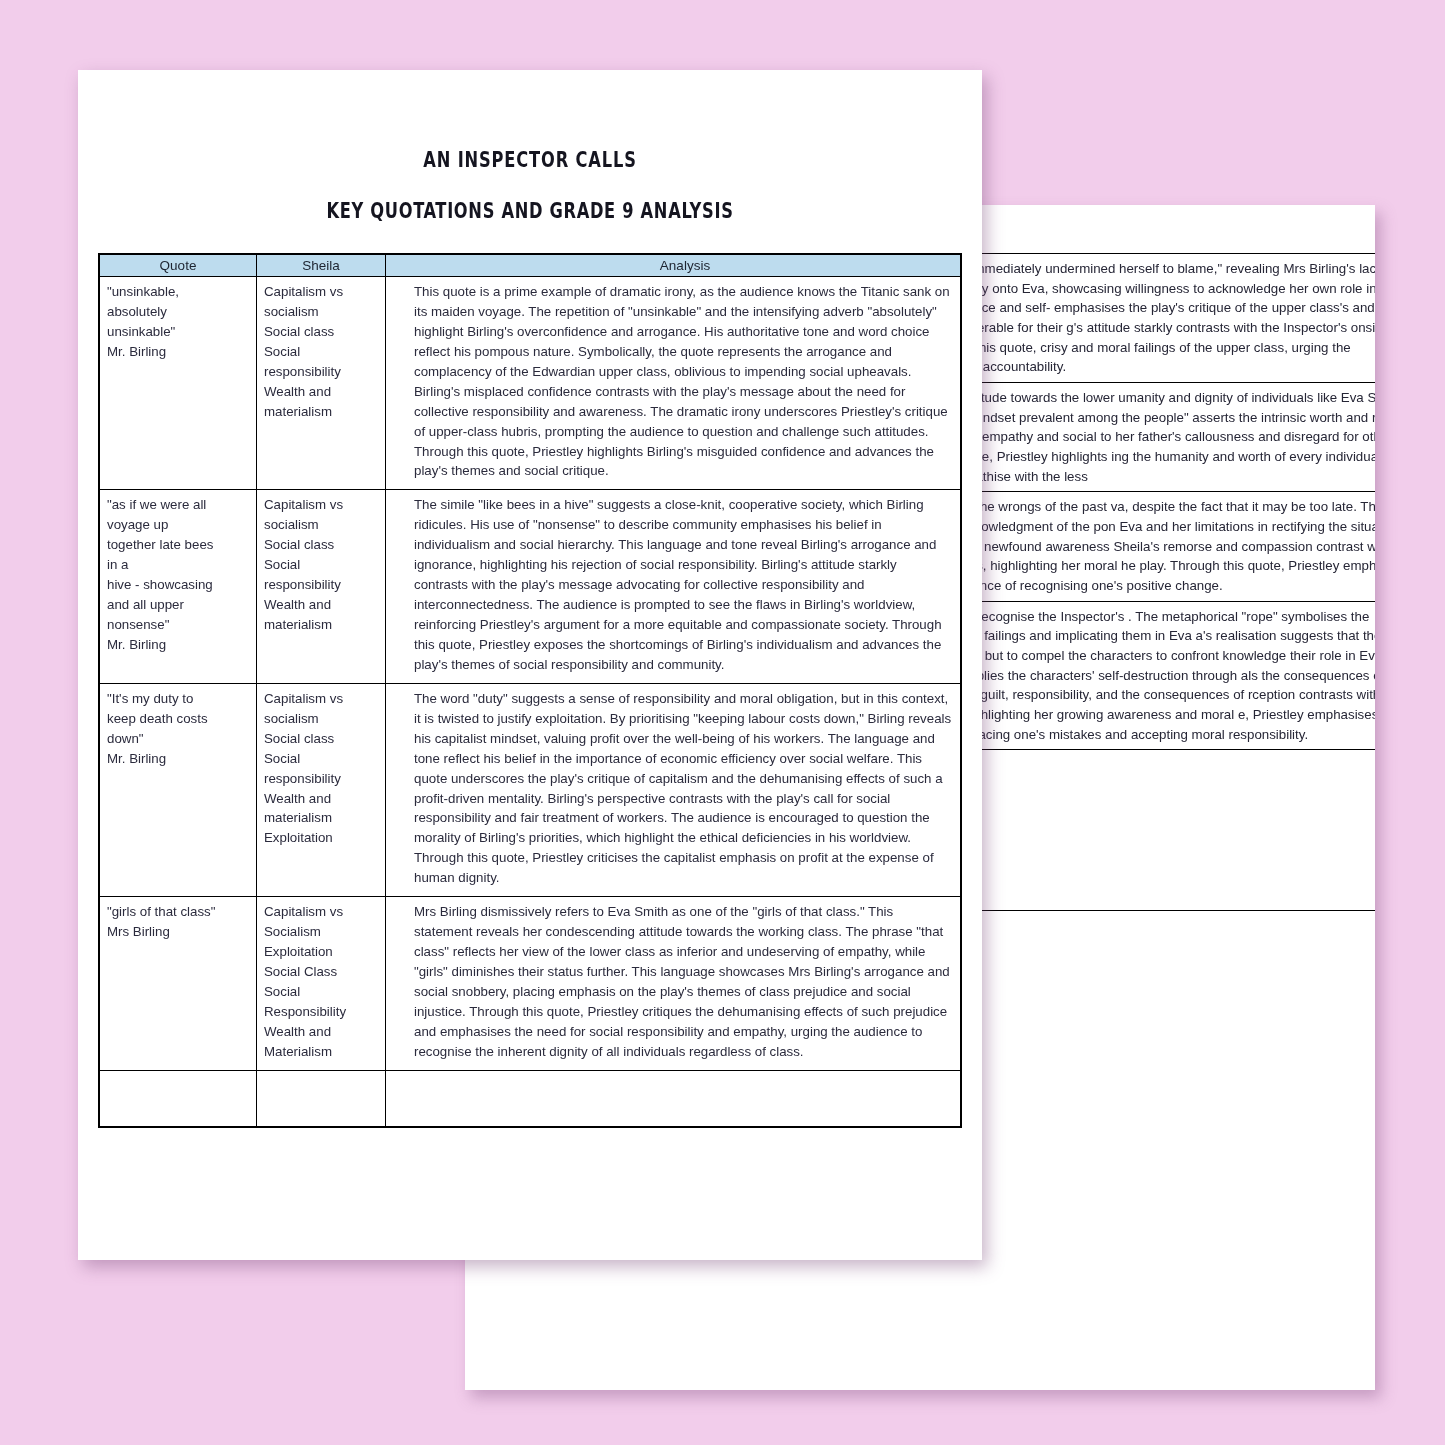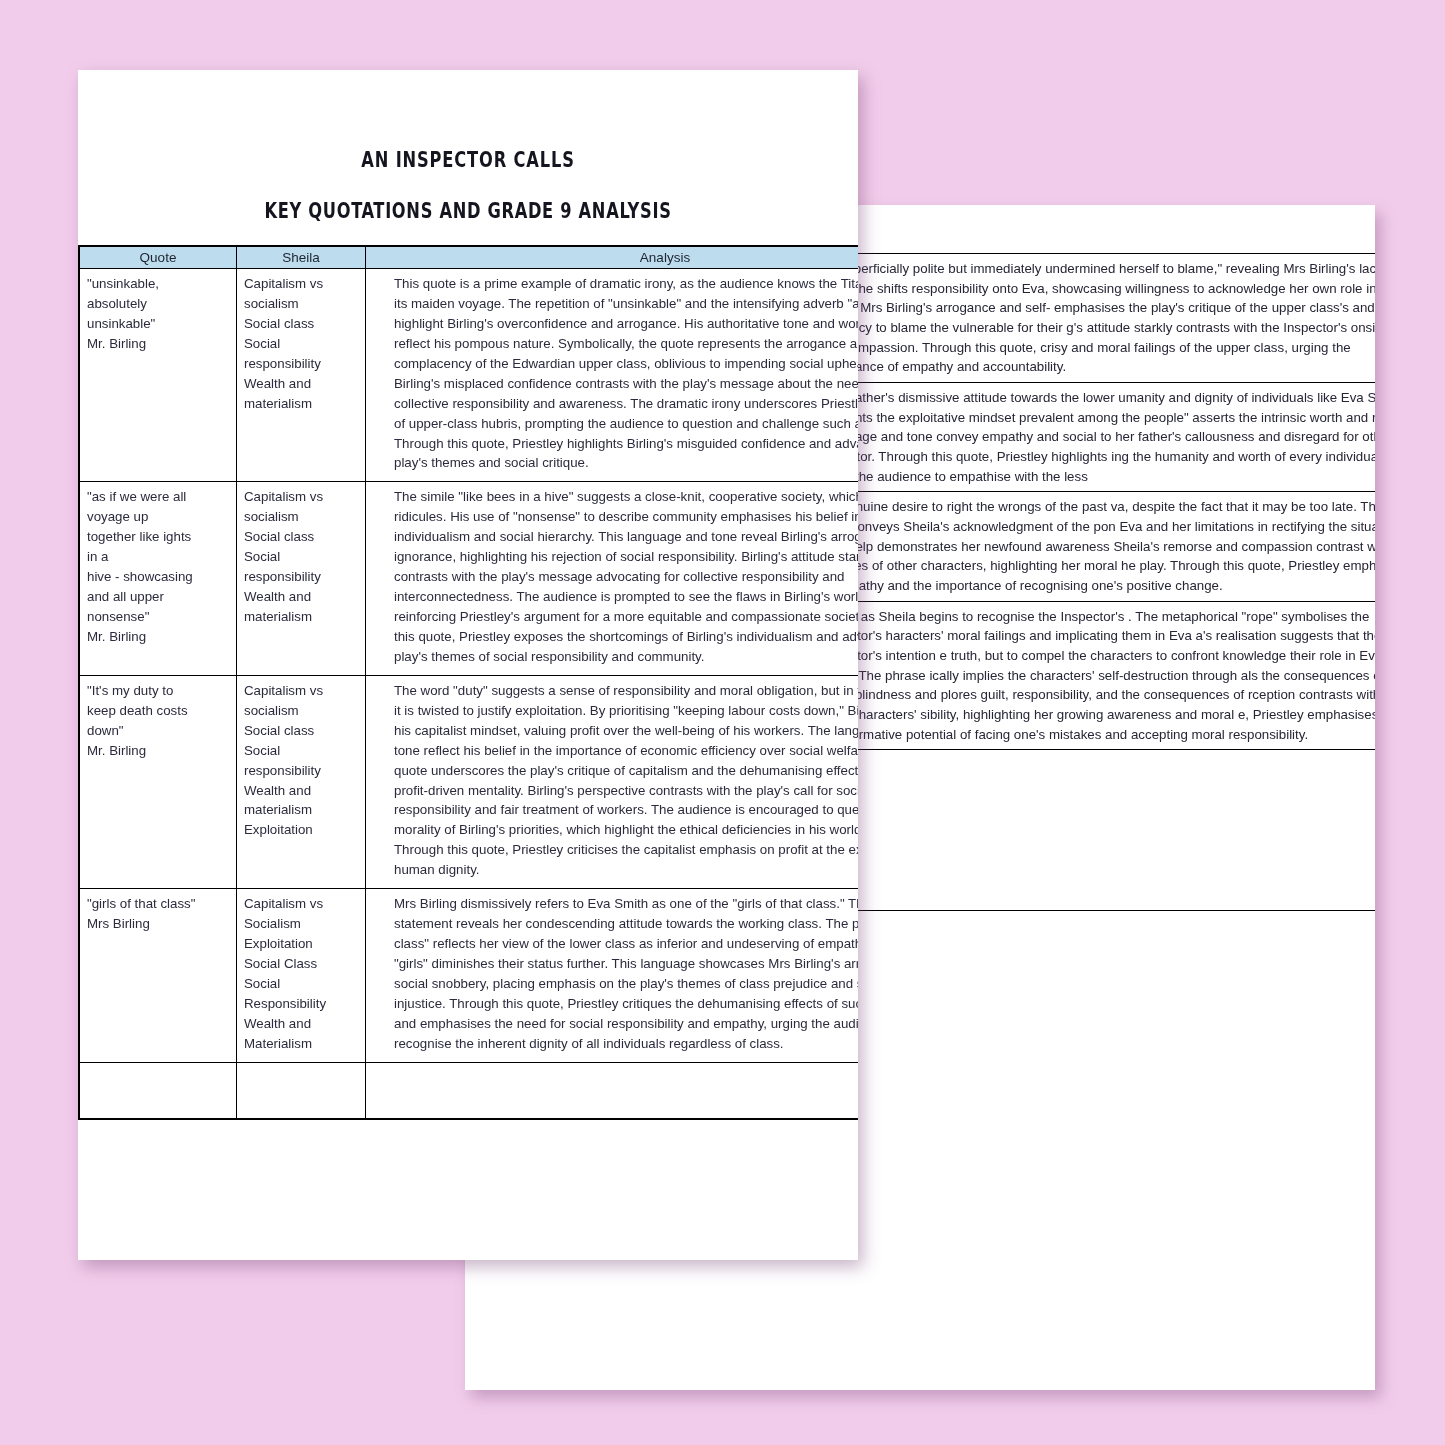--- a/index.html
+++ b/index.html
@@ -38,21 +38,21 @@
   }
   .back-table .c-quote{width:140px;}
   .back-table .c-theme{width:120px;}
   .back-table .c-anal{width:600px;}
   .back-pad{height:150px;}
 
   
   .page-front{
     position:absolute;
     left:78px; top:70px;
-    width:780px; height:1190px;
+    width:904px; height:1190px;
     background:#ffffff;
     box-shadow:5px 7px 16px rgba(120,70,120,0.40);
     overflow:hidden;
   }
   .doc-title{
     text-align:center;
     font-family:"DejaVu Sans Condensed","Liberation Sans", sans-serif;
     font-weight:bold;
     font-size:21px;
     letter-spacing:1.0px;
@@ -64,21 +64,21 @@
     text-align:center;
     font-family:"DejaVu Sans Condensed","Liberation Sans", sans-serif;
     font-weight:bold;
     font-size:21px;
     letter-spacing:0.8px;
     color:#151520;
     margin-top:27px;
     transform:scaleX(0.86);
   }
   .front-table{
-    margin:22px auto 0 auto;
+    margin:30px auto 0 auto;
     width:810px;
     border-collapse:collapse;
     table-layout:fixed;
     border:2px solid #000;
   }
   .front-table th{
     background:#bddcee;
     border:1.6px solid #000;
     font-weight:normal;
     font-size:13.5px;
@@ -167,21 +167,21 @@
           <span>Wealth and</span>
           <span>materialism</span>
         </td>
         <td class="col-anal">This quote is a prime example of dramatic irony, as the audience knows the Titanic sank on its maiden voyage. The repetition of "unsinkable" and the intensifying adverb "absolutely" highlight Birling's overconfidence and arrogance. His authoritative tone and word choice reflect his pompous nature. Symbolically, the quote represents the arrogance and complacency of the Edwardian upper class, oblivious to impending social upheavals. Birling's misplaced confidence contrasts with the play's message about the need for collective responsibility and awareness. The dramatic irony underscores Priestley's critique of upper-class hubris, prompting the audience to question and challenge such attitudes. Through this quote, Priestley highlights Birling's misguided confidence and advances the play's themes and social critique.</td>
       </tr>
 
       <tr>
         <td class="col-quote cell-lines">
           <span>"as if we were all</span>
           <span>voyage up</span>
-          <span>together like ights</span>
+          <span>together late bees</span>
           <span>in a</span>
           <span>hive - showcasing</span>
           <span>and all upper</span>
           <span>nonsense"</span>
           <span>Mr. Birling</span>
         </td>
         <td class="col-theme theme-list">
           <span>Capitalism vs</span>
           <span>socialism</span>
           <span>Social class</span>

